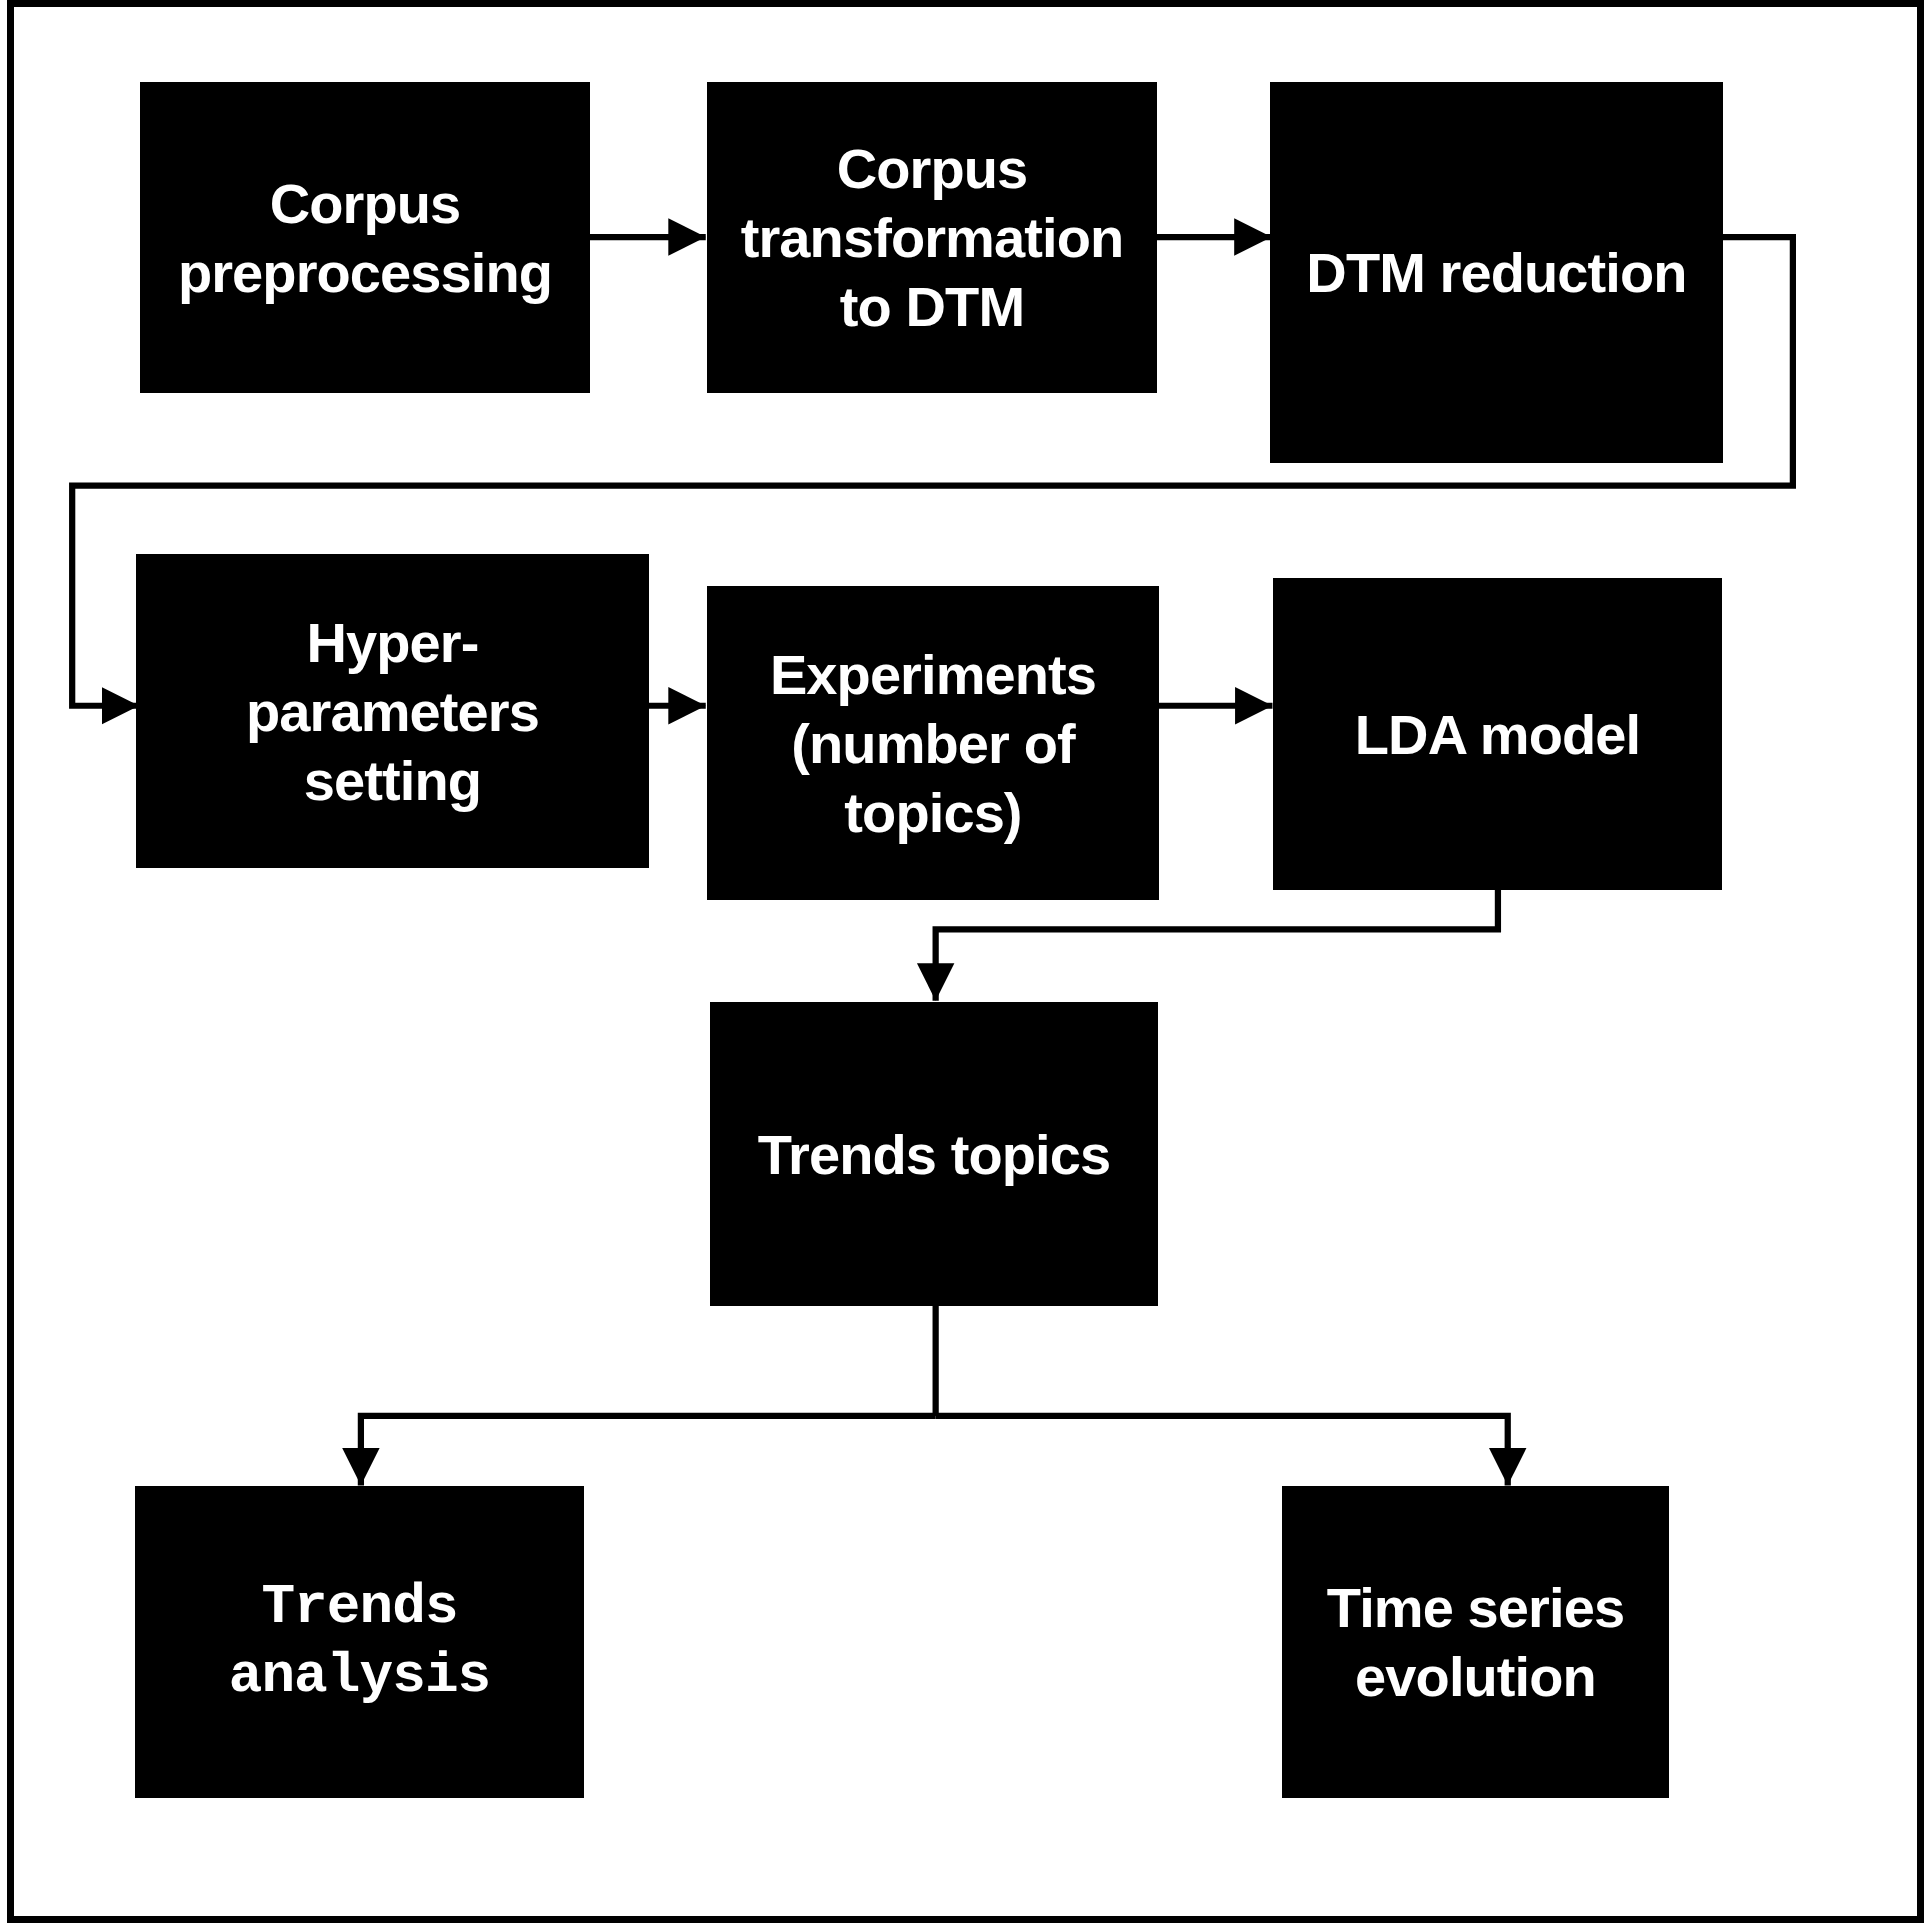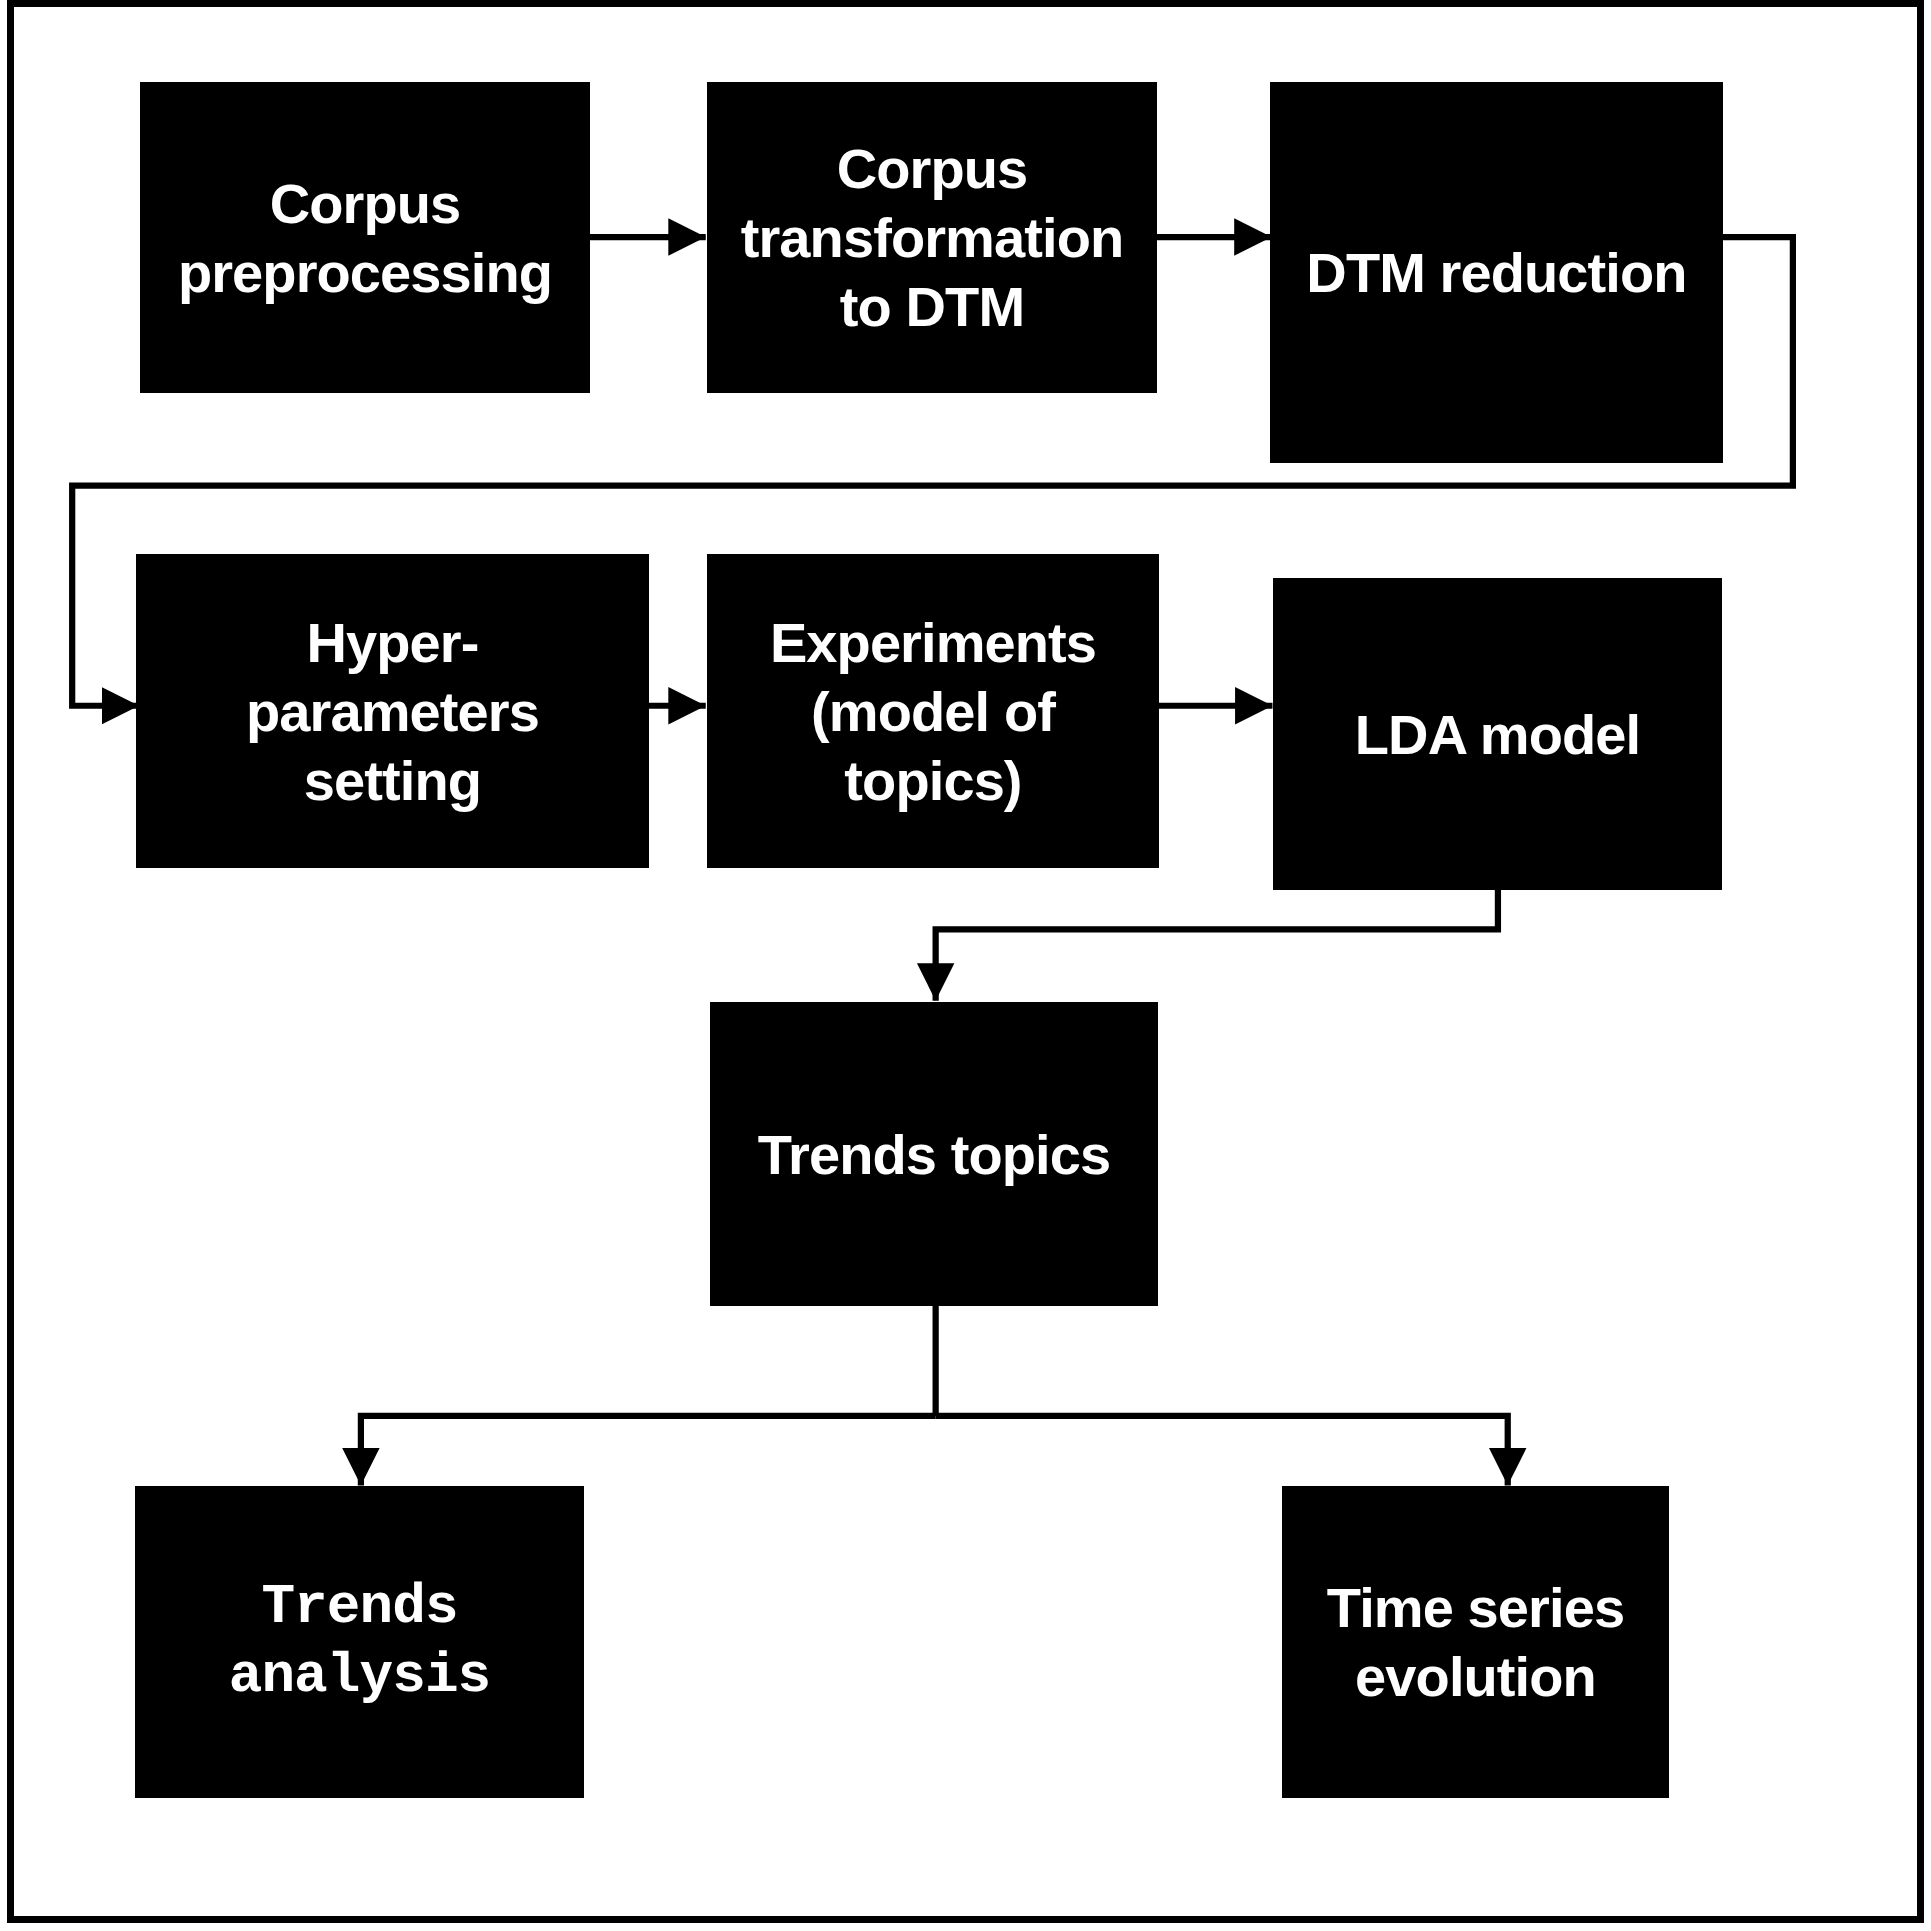--- a/index.html
+++ b/index.html
@@ -49,21 +49,21 @@
     letter-spacing: -0.9px;
     box-sizing: border-box;
   }
   .node span { display: block; white-space: nowrap; }
 
   
   #node-corpus-preprocessing        { left: 140px;  top: 82px;   width: 450px; height: 311px; }
   #node-corpus-transformation-to-dtm{ left: 707px;  top: 82px;   width: 450px; height: 311px; }
   #node-dtm-reduction               { left: 1270px; top: 82px;   width: 453px; height: 381px; }
   #node-hyper-parameters-setting    { left: 136px;  top: 554px;  width: 513px; height: 314px; }
-  #node-experiments                 { left: 707px;  top: 554px;  width: 452px; height: 314px; }
+  #node-experiments                 { left: 707px;  top: 586px;  width: 452px; height: 314px; }
   #node-lda-model                   { left: 1273px; top: 578px;  width: 449px; height: 312px; }
   #node-latent-topics               { left: 710px;  top: 1002px; width: 448px; height: 304px; }
   #node-trends-analysis             { left: 135px;  top: 1486px; width: 449px; height: 312px; font-family: Liberation Mono, monospace; }
   #node-time-series-evolution       { left: 1282px; top: 1486px; width: 387px; height: 312px; }
 
   .edge {
     fill: none;
     stroke: #000000;
     stroke-width: 7;
   }
@@ -108,21 +108,21 @@
   </div>
 
   <div class="node" id="node-hyper-parameters-setting">
     <span>Hyper-</span>
     <span>parameters</span>
     <span>setting</span>
   </div>
 
   <div class="node" id="node-experiments">
     <span>Experiments</span>
-    <span>(model of</span>
+    <span>(number of</span>
     <span>topics)</span>
   </div>
 
   <div class="node" id="node-lda-model">
     <span>LDA model</span>
   </div>
 
   <div class="node" id="node-latent-topics">
     <span>Trends topics</span>
   </div>

